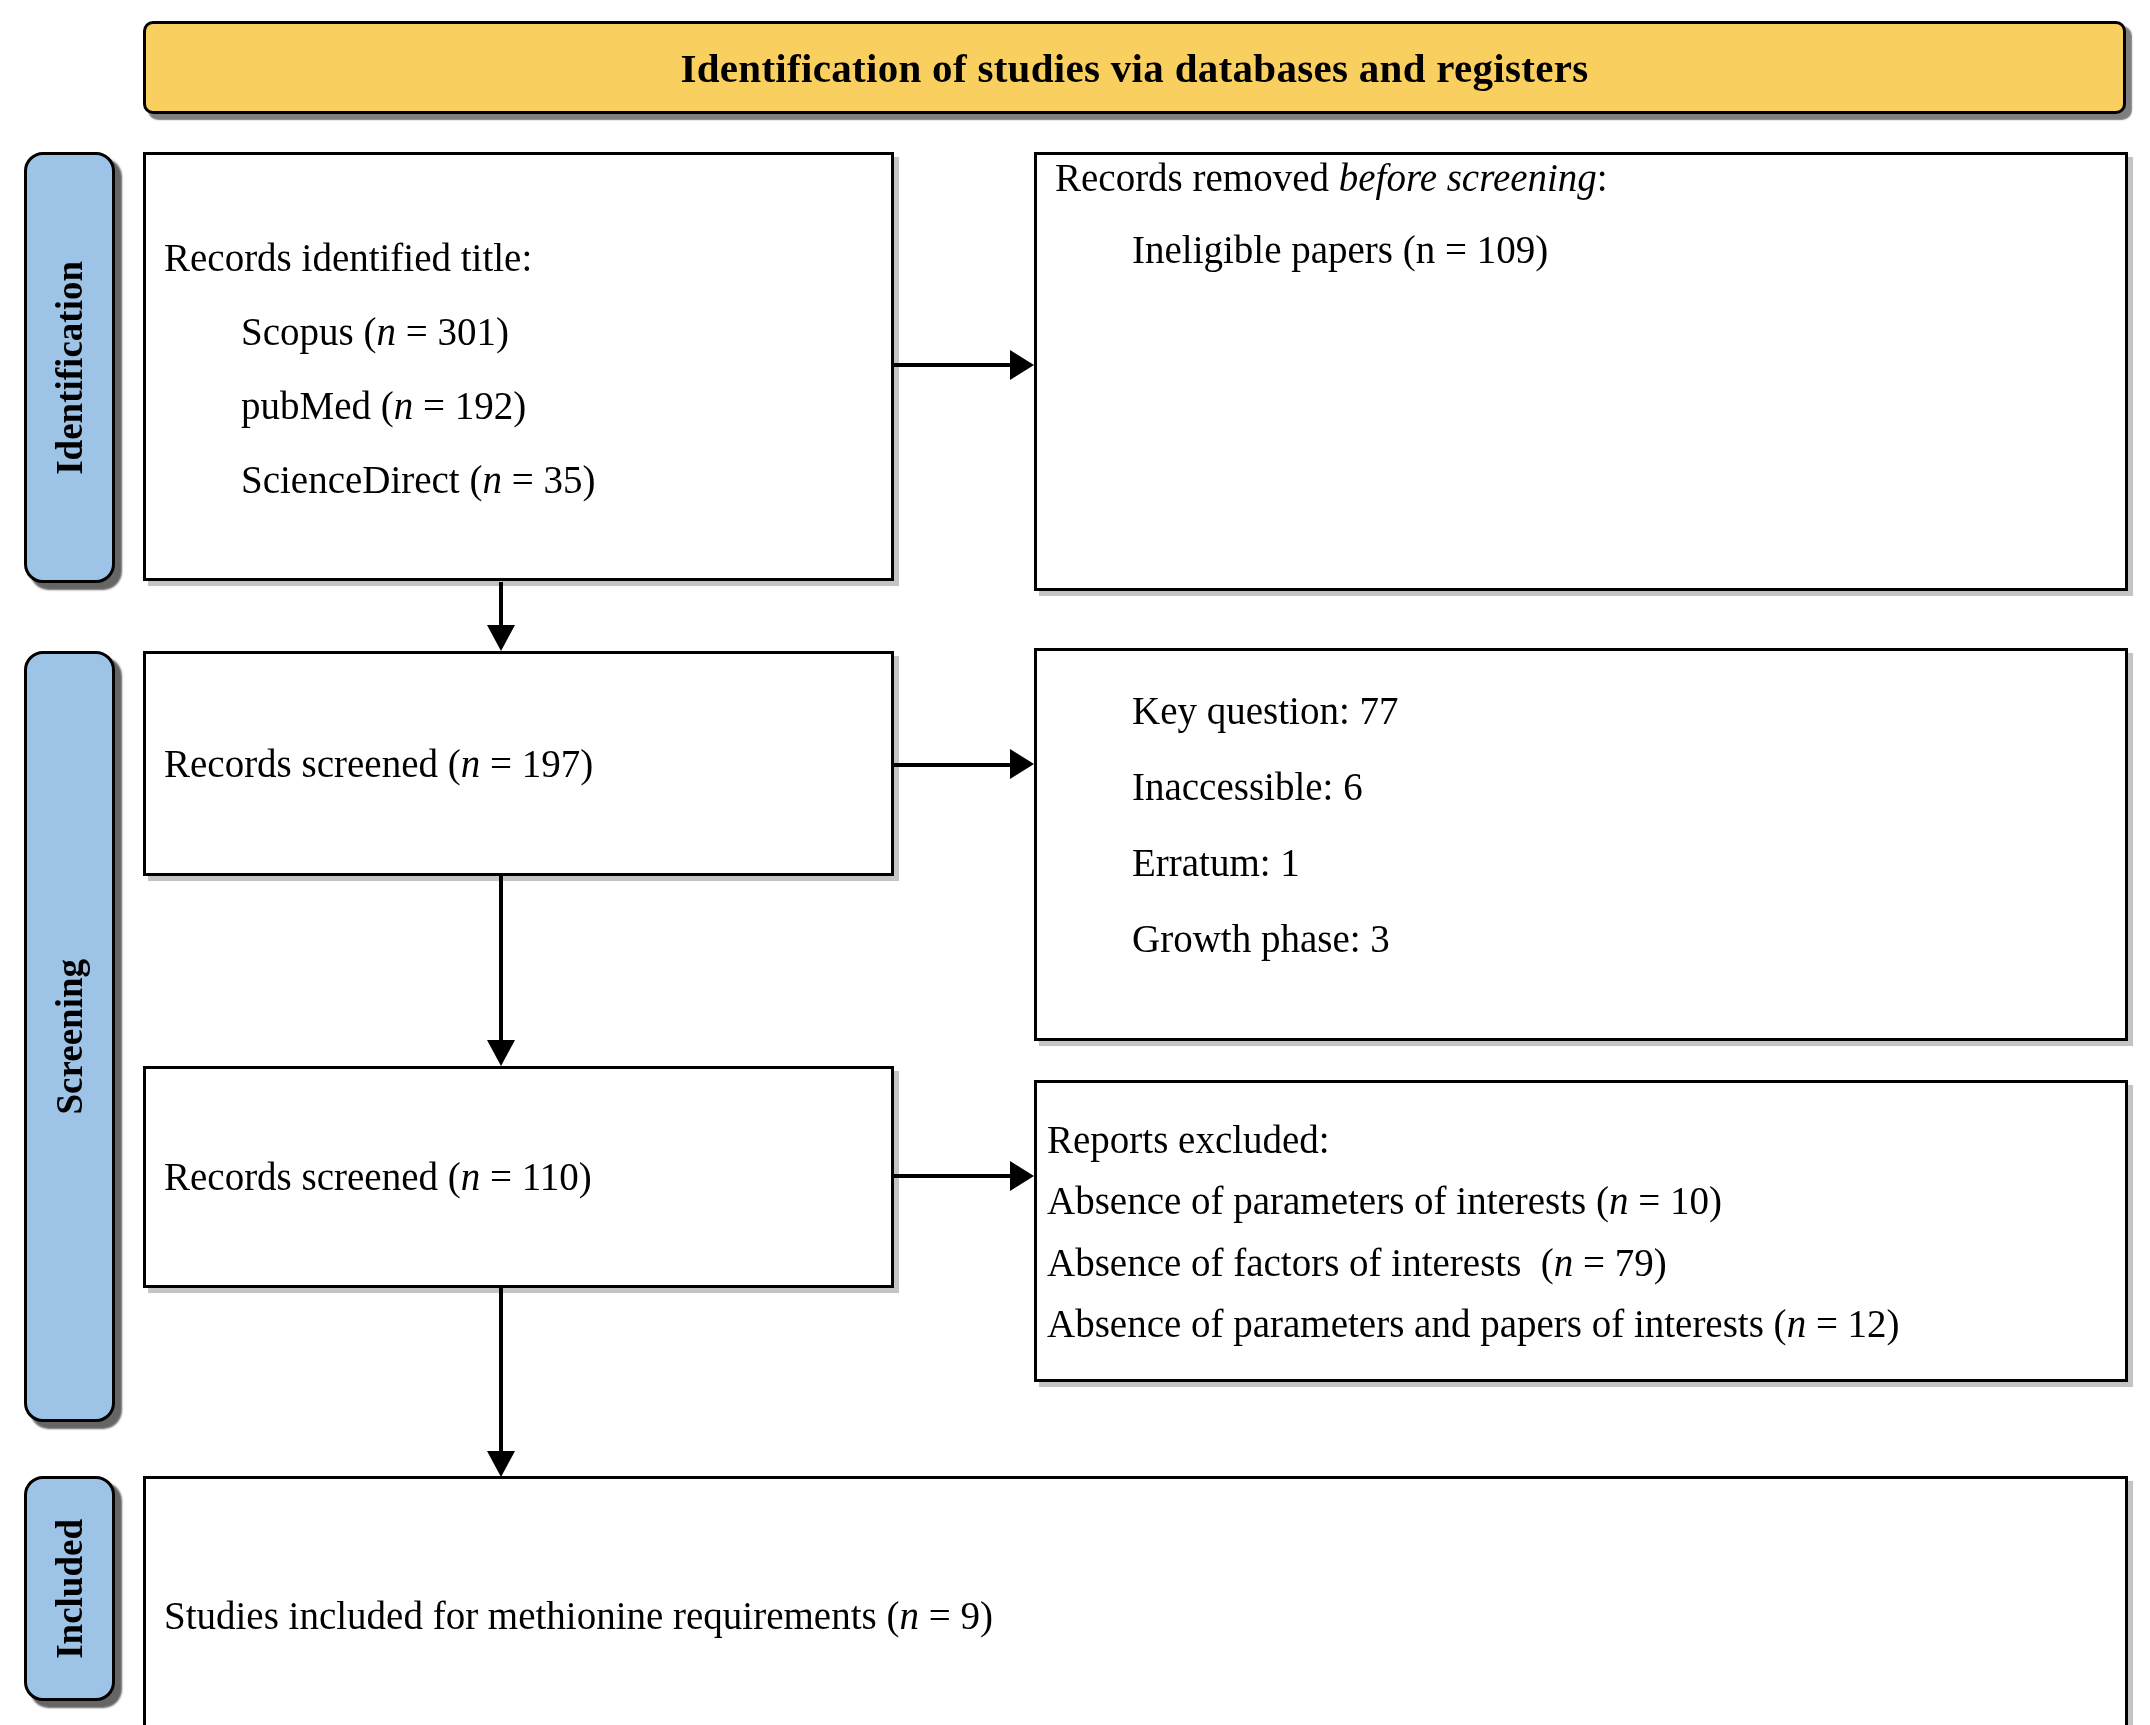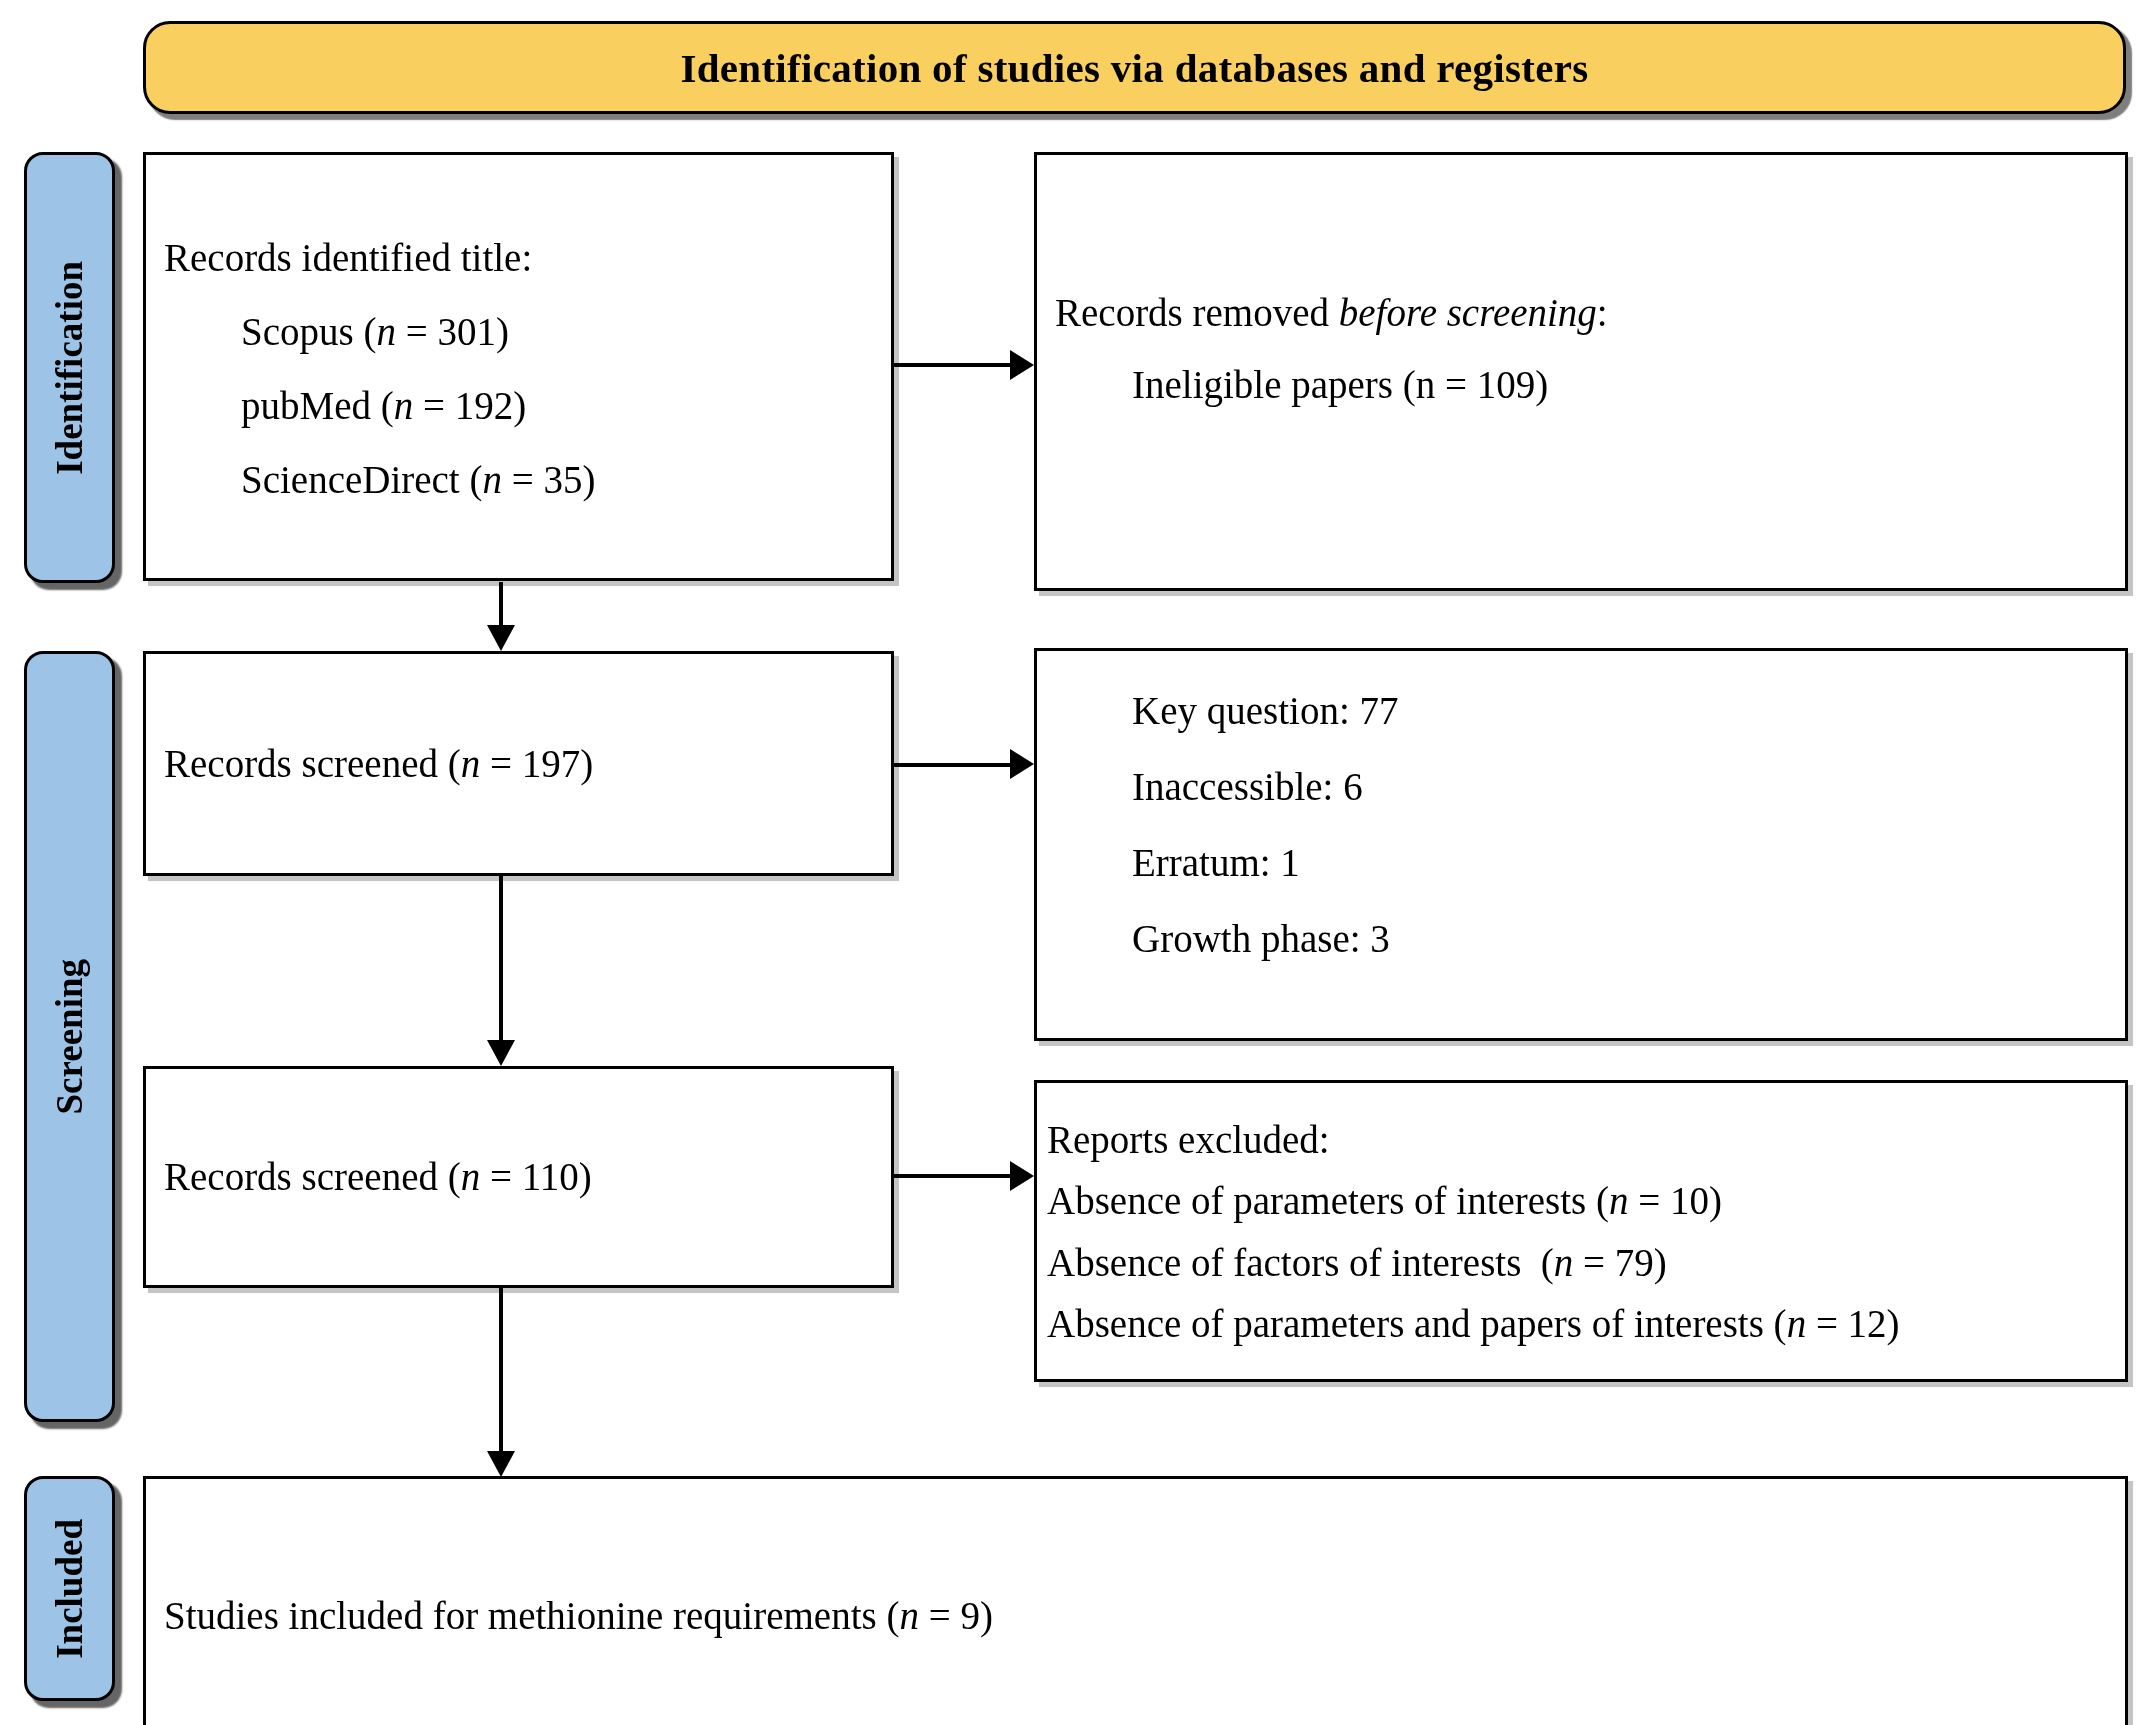--- a/index.html
+++ b/index.html
@@ -17,21 +17,21 @@
     overflow: hidden;
   }
   
   .banner {
     position: absolute;
     left: 143px; top: 21px;
     width: 1983px; height: 93px;
     box-sizing: border-box;
     background: #F9CF5F;
     border: 3.9px solid #000000;
-    border-radius: 27px;
+    border-radius: 10px;
     display: flex;
     align-items: center;
     justify-content: center;
     box-shadow: 5.8px 5.8px 1.3px rgba(40,40,40,0.6);
   }
   .banner-title {
     font-size: 41px;
     font-weight: bold;
     letter-spacing: 0.3px;
     white-space: pre;
@@ -79,21 +79,20 @@
   }
   .box .line.indent { padding-left: 95px; }
   .box.center-v { justify-content: center; }
   #box-records-identified {
     left: 143px; top: 152px; width: 751px; height: 429px;
     padding-top: 80px;
   }
   #box-records-identified .line { margin-bottom: 28px; }
   #box-records-removed {
     left: 1034px; top: 152px; width: 1094px; height: 439px;
-    padding-top: 135px;
   }
   #box-records-removed .line { margin-bottom: 26px; }
   #box-records-screened-197 {
     left: 143px; top: 651px; width: 751px; height: 225px;
   }
   #box-articles-excluded {
     left: 1034px; top: 648px; width: 1094px; height: 393px;
     padding-top: 37px;
   }
   #box-articles-excluded .line { margin-bottom: 30px; }

